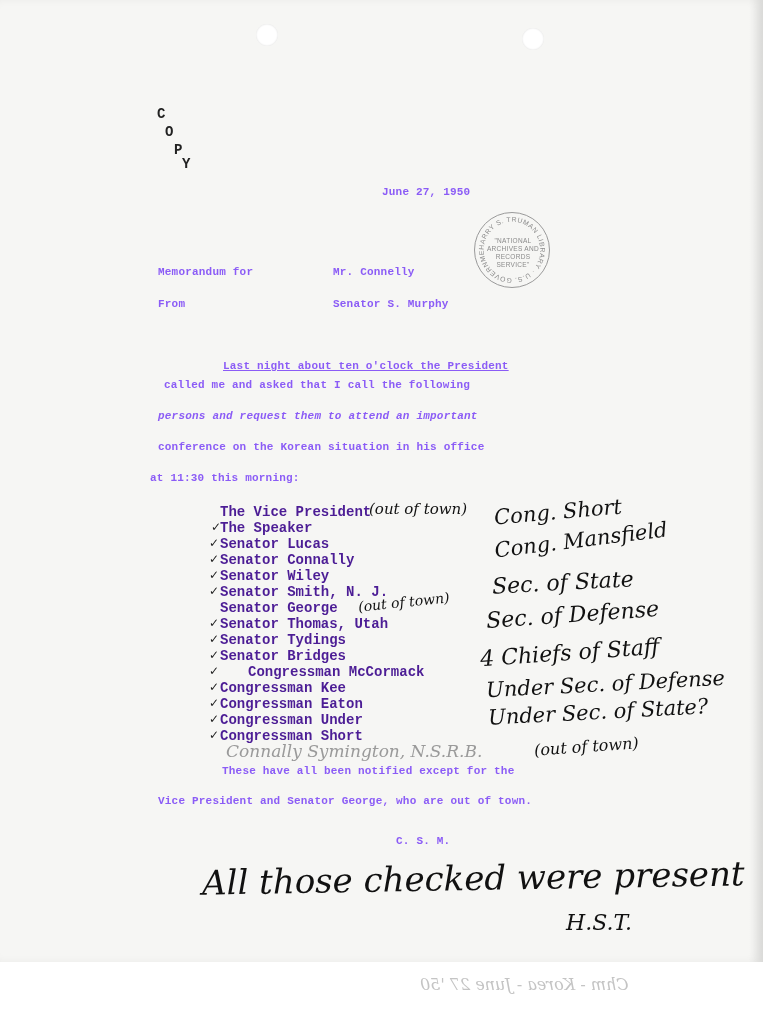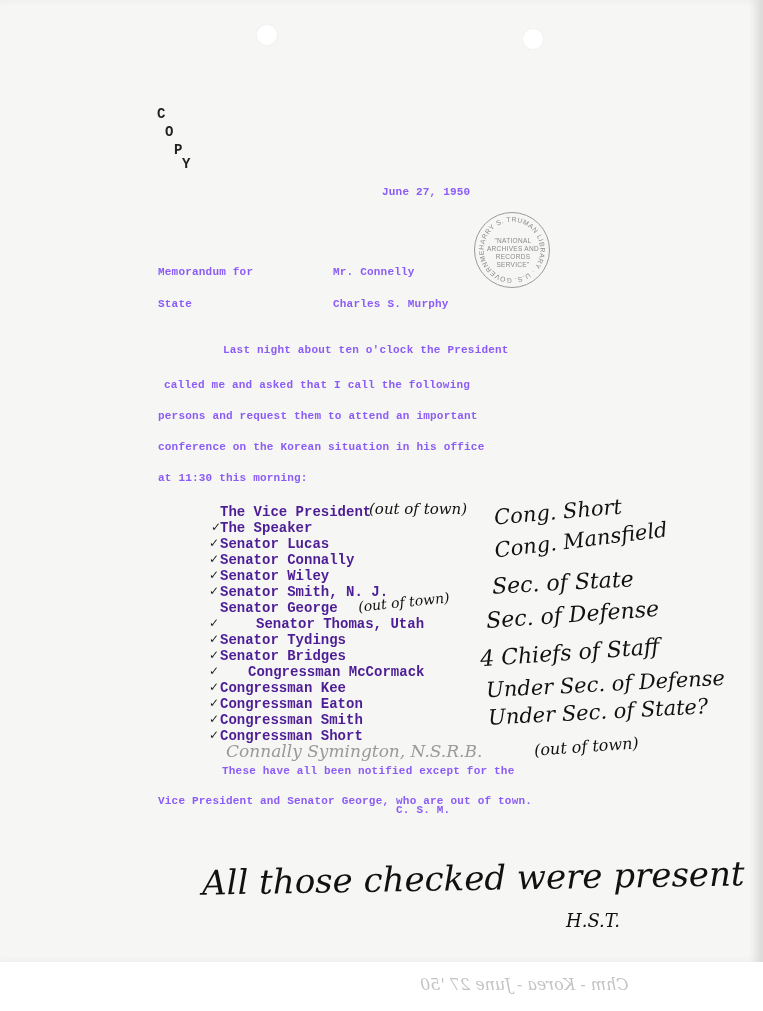--- a/index.html
+++ b/index.html
@@ -123,28 +123,28 @@
     <div class="stamp-center">
       <div>"NATIONAL</div>
       <div>ARCHIVES AND</div>
       <div>RECORDS</div>
       <div>SERVICE"</div>
     </div>
   </div>
 
   <div class="typed" style="left:158px; top:266px;">Memorandum for</div>
   <div class="typed" style="left:333px; top:266px;">Mr. Connelly</div>
-  <div class="typed" style="left:158px; top:298px;">State</div>
-  <div class="typed" style="left:333px; top:298px;">Charles S. Murphy</div>
-
-  <div class="typed" style="left:223px; top:344px;">Last night about ten o'clock the President</div>
+  <div class="typed" style="left:158px; top:298px;">From</div>
+  <div class="typed" style="left:333px; top:298px;">Senator S. Murphy</div>
+
+  <div class="typed" style="left:223px; top:360px;text-decoration:underline;">Last night about ten o'clock the President</div>
   <div class="typed" style="left:158px; top:379px;margin-left:6px;">called me and asked that I call the following</div>
-  <div class="typed" style="left:158px; top:410px;">persons and request them to attend an important</div>
+  <div class="typed" style="left:158px; top:410px;font-style:italic;">persons and request them to attend an important</div>
   <div class="typed" style="left:158px; top:441px;">conference on the Korean situation in his office</div>
-  <div class="typed" style="left:158px; top:472px;">at 11:30 this morning:</div>
+  <div class="typed" style="left:150px; top:472px;">at 11:30 this morning:</div>
 
   <div>
     <div class="list-item" style="top:504px;">The Vice President</div>
     <span class="hand" style="left:369px; top:500px; font-size:15px;">(out of town)</span>
 
     <span class="check" style="left:211px; top:520px;">✓</span>
     <div class="list-item" style="top:520px;">The Speaker</div>
 
     <span class="check" style="left:209px; top:536px;">✓</span>
     <div class="list-item" style="top:536px;">Senator Lucas</div>
@@ -155,39 +155,39 @@
     <span class="check" style="left:209px; top:568px;">✓</span>
     <div class="list-item" style="top:568px;">Senator Wiley</div>
 
     <span class="check" style="left:209px; top:584px;">✓</span>
     <div class="list-item" style="top:584px;">Senator Smith, N. J.</div>
 
     <div class="list-item" style="top:600px;">Senator George</div>
     <span class="hand" style="left:358px; top:594px; font-size:14px; transform:rotate(-6deg);">(out of town)</span>
 
     <span class="check" style="left:209px; top:616px;">✓</span>
-    <div class="list-item" style="top:616px;margin-left:36px;">Senator Thomas, Utah</div>
+    <div class="list-item" style="top:616px;">Senator Thomas, Utah</div>
 
     <span class="check" style="left:209px; top:632px;">✓</span>
     <div class="list-item" style="top:632px;">Senator Tydings</div>
 
     <span class="check" style="left:209px; top:648px;">✓</span>
     <div class="list-item" style="top:648px;">Senator Bridges</div>
 
     <span class="check" style="left:209px; top:664px;">✓</span>
     <div class="list-item" style="top:664px;margin-left:28px;">Congressman McCormack</div>
 
     <span class="check" style="left:209px; top:680px;">✓</span>
     <div class="list-item" style="top:680px;">Congressman Kee</div>
 
     <span class="check" style="left:209px; top:696px;">✓</span>
     <div class="list-item" style="top:696px;">Congressman Eaton</div>
 
     <span class="check" style="left:209px; top:712px;">✓</span>
-    <div class="list-item" style="top:712px;">Congressman Smith</div>
+    <div class="list-item" style="top:712px;">Congressman Under</div>
 
     <span class="check" style="left:209px; top:728px;">✓</span>
     <div class="list-item" style="top:728px;">Congressman Short</div>
   </div>
 
   <div>
     <span class="hand" style="left:494px; top:500px; font-size:21px; transform:rotate(-5deg);">Cong. Short</span>
     <span class="hand" style="left:494px; top:528px; font-size:21px; transform:rotate(-7deg);">Cong. Mansfield</span>
     <span class="hand" style="left:492px; top:570px; font-size:22px; transform:rotate(-3deg);">Sec. of State</span>
     <span class="hand" style="left:486px; top:602px; font-size:22px; transform:rotate(-4deg);">Sec. of Defense</span>
@@ -195,19 +195,19 @@
     <span class="hand" style="left:486px; top:672px; font-size:21px; transform:rotate(-3deg);">Under Sec. of Defense</span>
     <span class="hand" style="left:488px; top:700px; font-size:21px; transform:rotate(-3deg);">Under Sec. of State?</span>
   </div>
 
   <span class="hand faint" style="left:226px; top:741px; font-size:17px;">Connally Symington, N.S.R.B.</span>
   <span class="hand" style="left:534px; top:737px; font-size:16px; transform:rotate(-4deg);">(out of town)</span>
 
   <div class="typed" style="left:222px; top:765px;">These have all been notified except for the</div>
   <div class="typed" style="left:158px; top:795px;">Vice President and Senator George, who are out of town.</div>
 
-  <div class="typed" style="left:396px; top:804px;">C. S. M.</div>
+  <div class="typed" style="left:396px; top:835px;">C. S. M.</div>
 
   <span class="hand" style="left:202px; top:858px; font-size:34px; transform:rotate(-1deg);">All those checked were present</span>
-  <span class="hand" style="left:566px; top:910px; font-size:18px;">H.S.T.</span>
+  <span class="hand" style="left:566px; top:910px; font-size:22px;">H.S.T.</span>
 
   <span class="hand faint" style="left:420px; top:975px; font-size:16px; color:#c4c4c4; transform:scaleX(-1);">Chm - Korea - June 27 '50</span>
 </div>
 
 </body></html>

